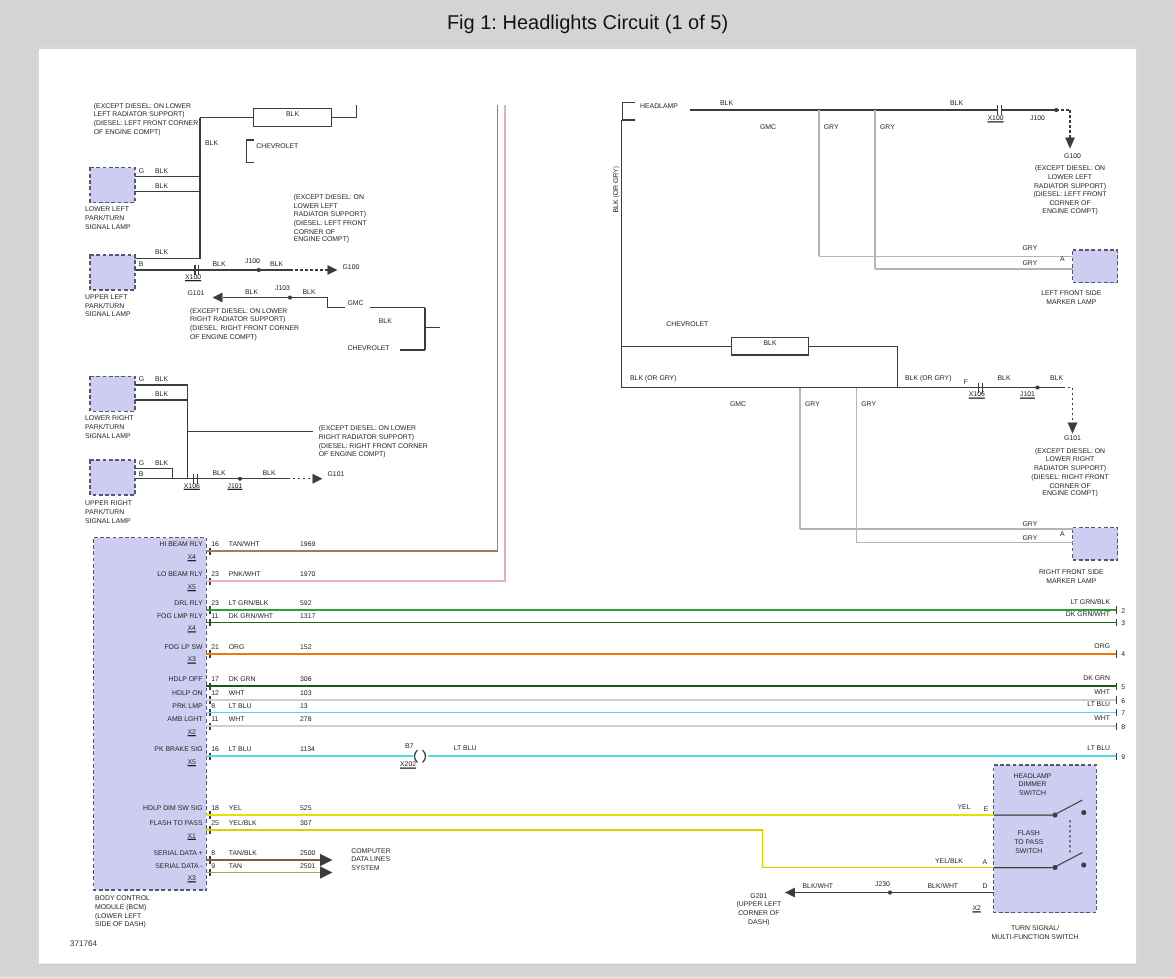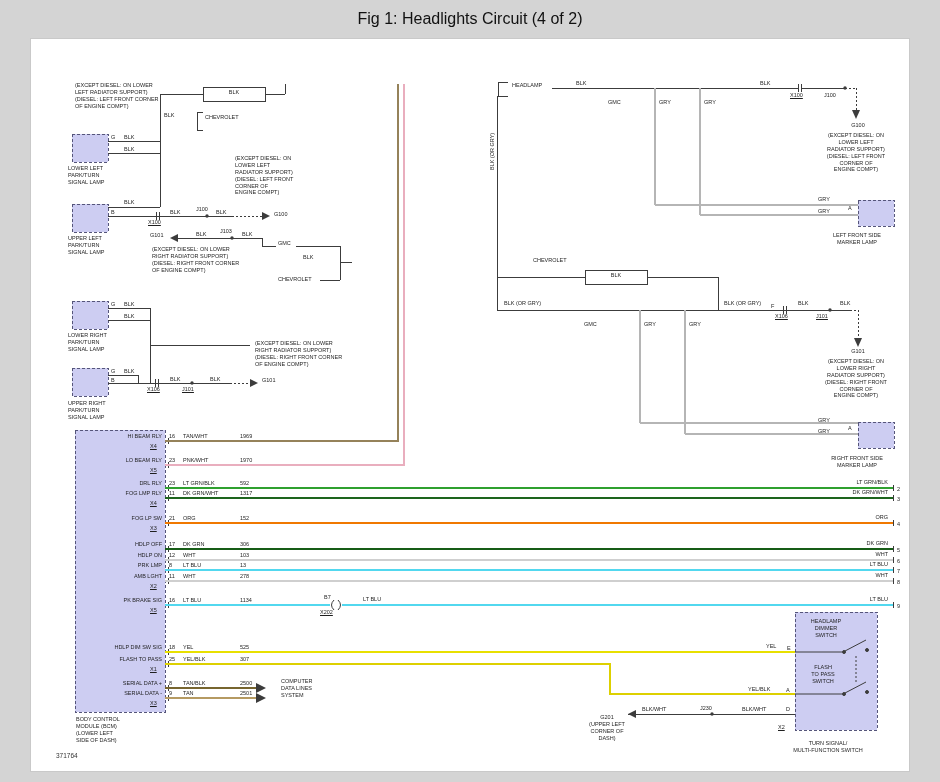--- a/index.html
+++ b/index.html
@@ -10,21 +10,21 @@
   .t{position:absolute;font-size:5.5px;line-height:1.25;color:#1f1f1f;white-space:pre-line;z-index:3}
   .c{text-align:center}
   .r{text-align:right}
   .u{text-decoration:underline}
   .docid{font-size:6.5px;color:#333}
 </style>
 </head>
 <body>
 
 <div id="titlebar">
-  <span>Fig 1: Headlights Circuit (4 of 2)</span>
+  <span>Fig 1: Headlights Circuit (1 of 5)</span>
 </div>
 <div id="canvas"></div>
 
 <svg id="wires" viewBox="0 0 940 782" shape-rendering="crispEdges">
 
   <g fill="#cdcdf2" stroke="#55557a" stroke-width="1" stroke-dasharray="3,2">
     <rect x="72" y="134" width="36" height="28"></rect>
     <rect x="72" y="204" width="36" height="28"></rect>
     <rect x="72" y="301" width="36" height="28"></rect>
     <rect x="72" y="368" width="36" height="28"></rect>

